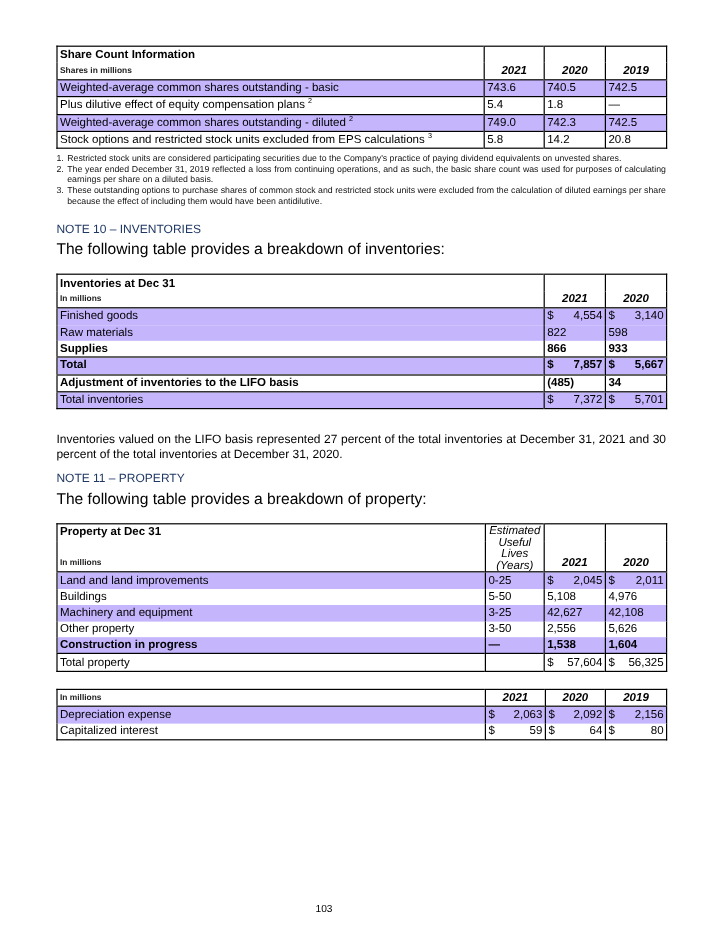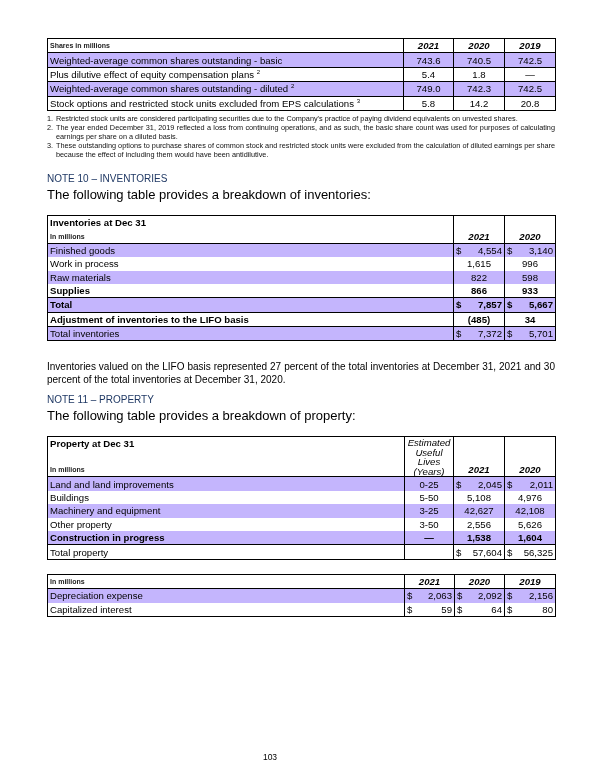--- a/index.html
+++ b/index.html
@@ -4,21 +4,21 @@
 <style>
   html, body { margin: 0; padding: 0; background: #fff; }
   body { width: 600px; height: 776px; position: relative; font-family: "Liberation Sans", sans-serif; color: #000; overflow: hidden; }
   .page { position: absolute; left: 47px; top: 38px; width: 508px; }
   table.fin { border-collapse: collapse; width: 508px; table-layout: fixed; font-size: 9.6px; }
   table.fin td { padding: 0 2px; height: 13.4px; line-height: 13px; white-space: nowrap; overflow: hidden; }
   table.fin .shade td { background: #c4b5fd; }
   .hdr-title { font-weight: bold; font-size: 9.6px; }
   .hdr-sub { font-size: 7px; color: #222; }
   .yr { font-style: italic; text-align: center; }
-  .num { text-align: center; }
+  .num { text-align: left; }
   .box { border: 1.5px solid #000; }
   .br { border-right: 1.5px solid #000; }
   .bb { border-bottom: 1.5px solid #000; font-weight: bold; }
   .thin-b { border-bottom: 1px solid #000; }
   .dollar { display: flex; justify-content: space-between; }
   sup { font-size: 6px; vertical-align: top; line-height: 8px; }
   .notes { font-size: 7.3px; line-height: 9px; margin-top: 3px; color: #111; text-align: justify; }
   .notes div { display: flex; }
   .notes .n { width: 9px; flex: none; }
   .note-head { color: #1f3864; font-weight: normal; font-size: 10px; margin: 0; }
@@ -32,20 +32,26 @@
 <div class="page">
 
   <table class="fin box">
     <colgroup>
         <col style="width:356px">
         <col style="width:50px">
         <col style="width:51px">
         <col style="width:51px">
       </colgroup>
     <tbody>
+        <tr>
+      <td class="br hdr-title">Share Count Information</td>
+      <td class="br"></td>
+          <td class="br"></td>
+          <td></td>
+    </tr>
     <tr class="bb">
       <td class="br hdr-sub">Shares in millions</td>
       <td class="br yr">2021</td>
       <td class="br yr">2020</td>
       <td class="yr">2019</td>
     </tr>
     <tr class="shade thin-b">
       <td class="br">Weighted-average common shares outstanding - basic</td>
       <td class="br num">743.6</td>
       <td class="br num">740.5</td>
@@ -117,25 +123,20 @@
               <span>4,554</span>
             </div>
           </td>
       <td>
             <div class="dollar">
               <span>$</span>
               <span>3,140</span>
             </div>
           </td>
     </tr>
-    <tr>
-      <td class="br">Work in process</td>
-      <td class="br num">1,615</td>
-      <td class="num">996</td>
-    </tr>
     <tr class="shade">
       <td class="br">Raw materials</td>
       <td class="br num">822</td>
       <td class="num">598</td>
     </tr>
     <tr class="bb">
       <td class="br">Supplies</td>
       <td class="br num">866</td>
       <td class="num">933</td>
     </tr>

